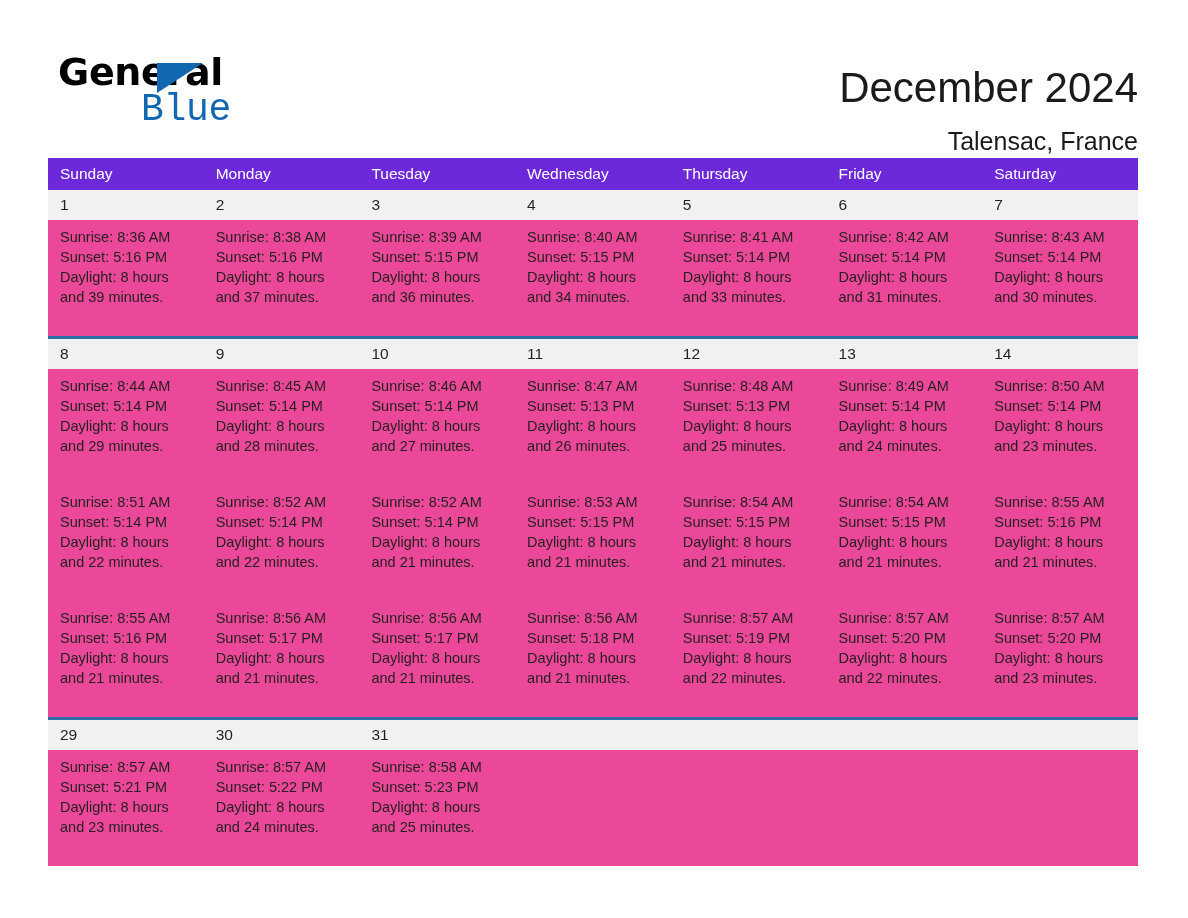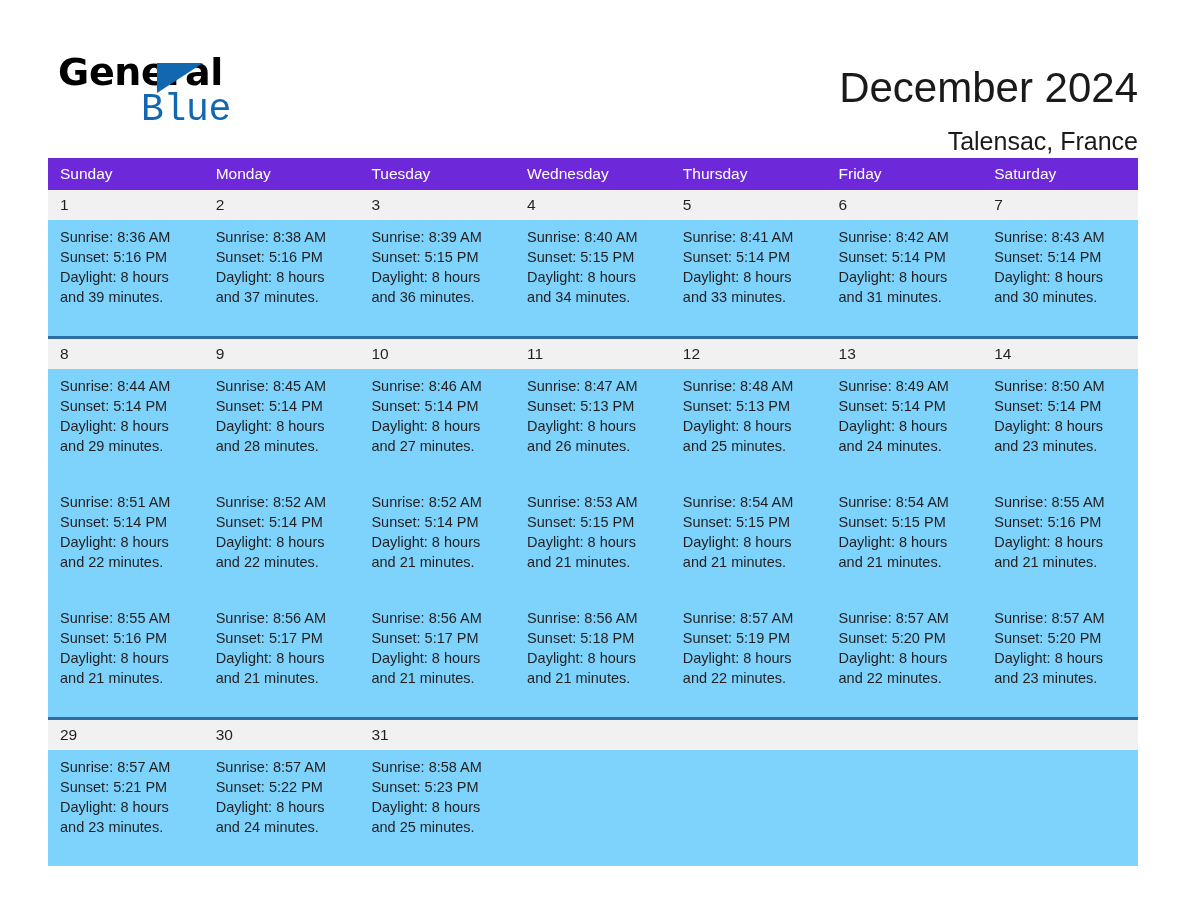--- a/index.html
+++ b/index.html
@@ -123,21 +123,21 @@
     font-size: 15.5px;
     line-height: 17px;
     font-weight: 400;
     padding: 6px 0 7px 12px;
     height: 17px;
     vertical-align: top;
   }
   .week-row.first .daynum-row td { border-top: none; }
 
   .detail-row td {
-    background: #7dd3fc;
+    background: #ec4899;
     vertical-align: top;
     padding: 7px 10px 14px 12px;
     height: 95px;
     border: none;
   }
   .detail {
     font-size: 14.5px;
     line-height: 20px;
     color: #231f20;
     white-space: pre-line;

